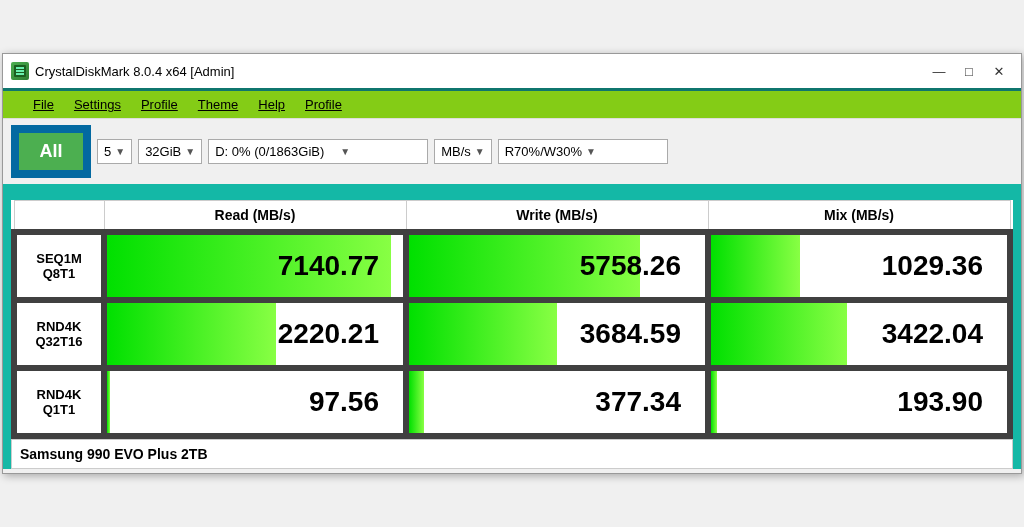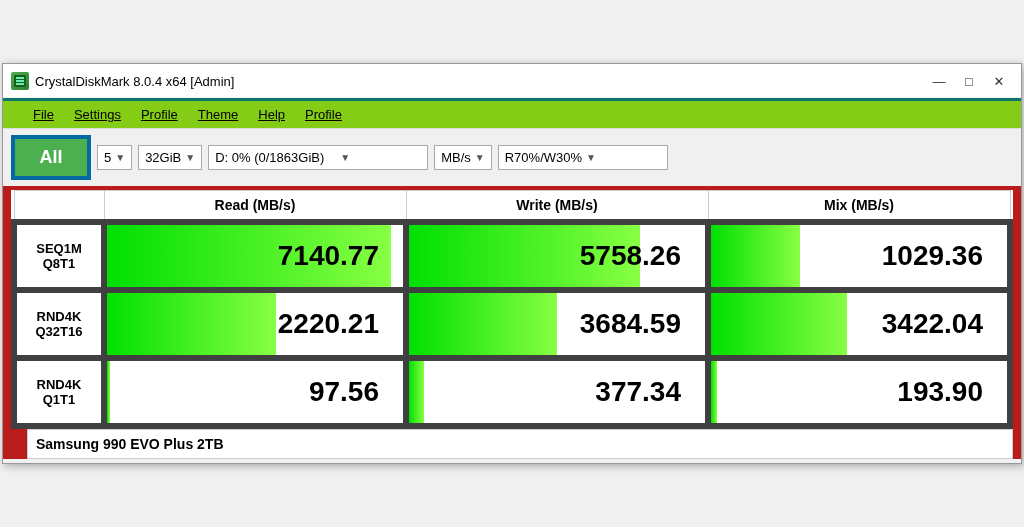--- a/index.html
+++ b/index.html
@@ -81,39 +81,39 @@
       gap: 6px;
       padding: 6px 8px;
       background: #f0f0f0;
     }
     .all-btn {
       background: #4caf50;
       color: white;
       font-size: 18px;
       font-weight: bold;
       padding: 8px 20px;
-      border: 4px solid #0369a1;
+      border: 8px solid #0369a1;
       cursor: pointer;
       min-width: 80px;
       text-align: center;
     }
     .dropdown {
       background: white;
       border: 1px solid #aaa;
       padding: 4px 6px;
       font-size: 13px;
       cursor: pointer;
       display: flex;
       align-items: center;
       gap: 4px;
     }
     .dropdown-arrow { font-size: 10px; color: #555; }
     .main-content {
-      padding: 4px 8px 0 8px;
-      background: #b91c1c;
+      padding: 16px 8px 0 8px;
+      background: #14b8a6;
     }
     .results-table {
       width: 100%;
       border-collapse: collapse;
       background: white;
       border: 1px solid #ccc;
     }
     .results-table th {
       font-size: 14px;
       font-weight: bold;
@@ -160,21 +160,21 @@
       font-weight: bold;
       color: #000;
       z-index: 1;
     }
     .footer {
       padding: 6px 8px;
       font-size: 14px;
       font-weight: bold;
       background: white;
       border: 1px solid #ccc;
-      margin: 0 0 4px 16px;
+      margin: 0 0 4px 0;
     }
   </style>
 </head>
 <body>
 
 <div class="window">
 
   <div class="title-bar">
     <div class="title-bar-left">
       <div class="app-icon">

